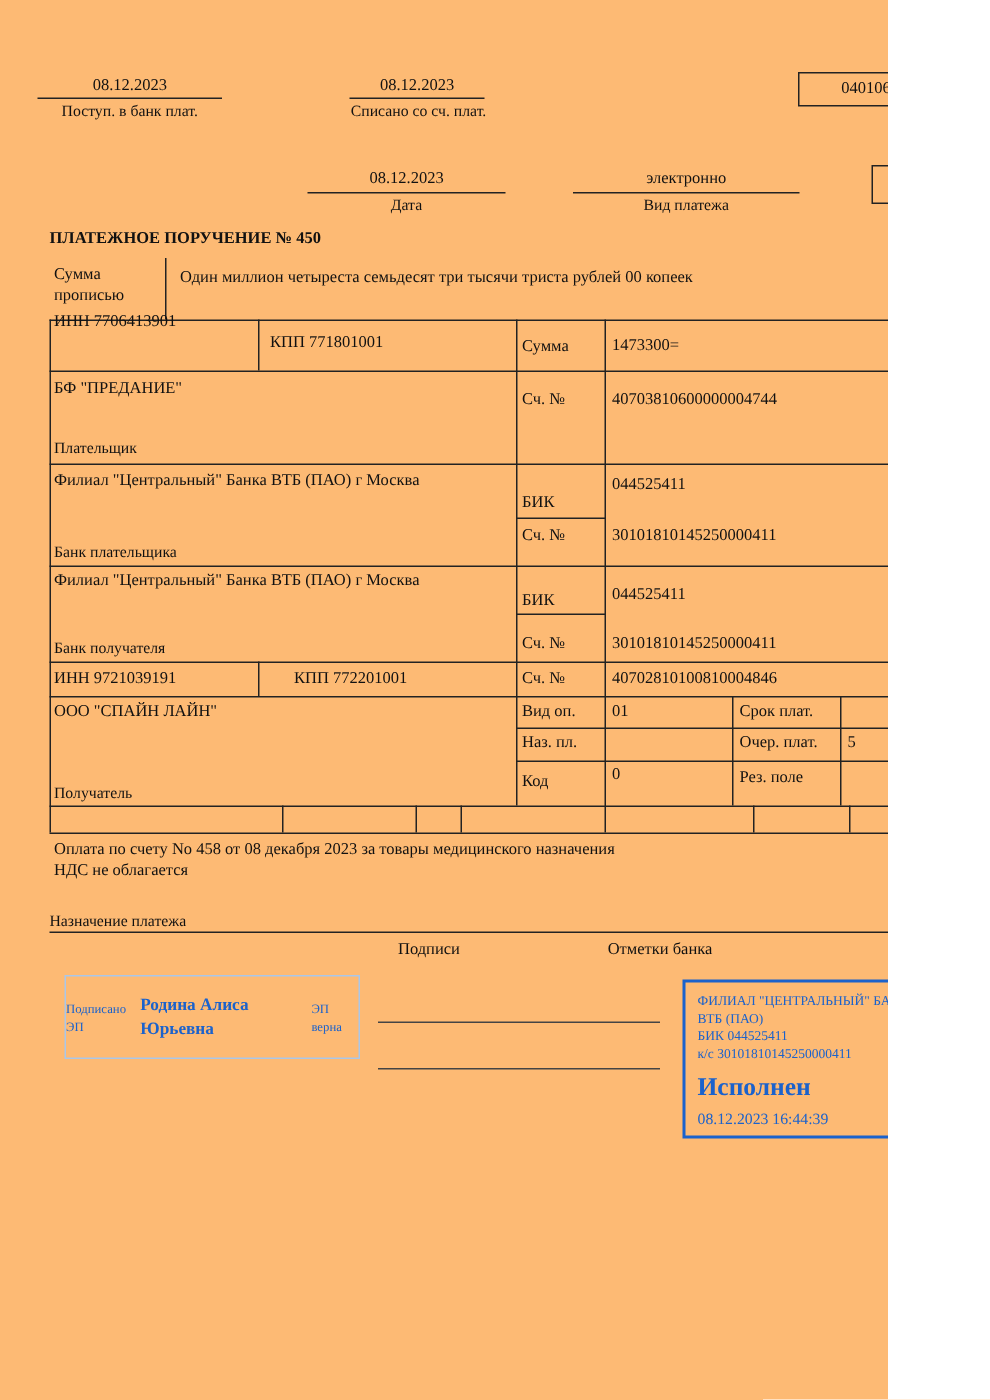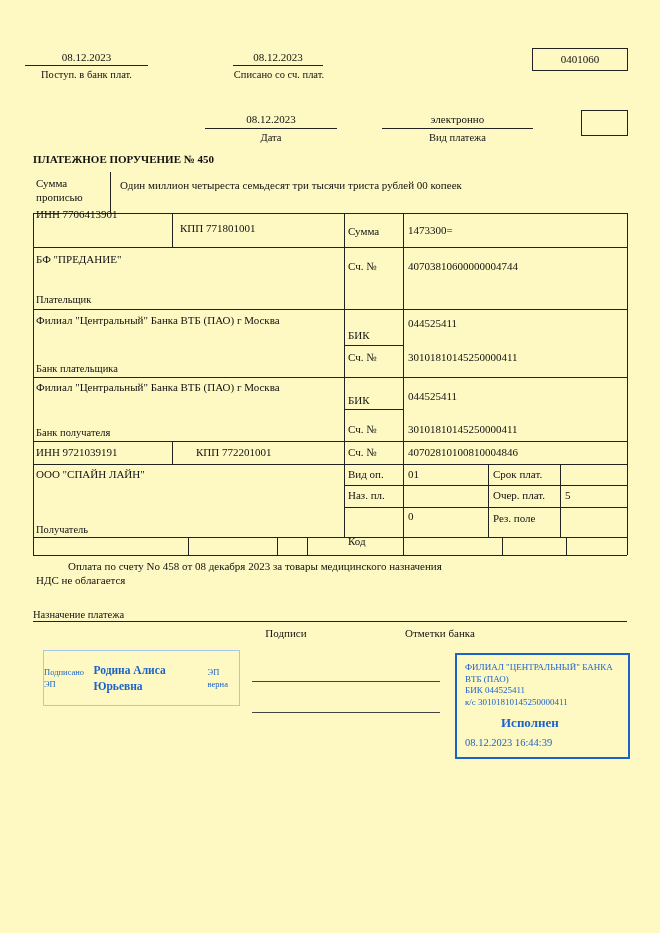--- a/index.html
+++ b/index.html
@@ -1,33 +1,33 @@
 <!DOCTYPE html>
 <html style="--stamp-blue: #1b62cc; --ep-border: #a9c7ea;"><head>
 <meta charset="utf-8">
 <style>
   html,body{margin:0;padding:0;background:#fff;}
-  .page{position:relative;width:660px;height:933px;background:#fef9c3;
+  .page{position:relative;width:592px;height:933px;background:#fdba74;
         font-family:"Liberation Serif","DejaVu Serif",serif;color:#111;overflow:hidden;}
   .txt{position:absolute;font-size:11px;line-height:13px;white-space:nowrap;}
   .sm{font-size:10.5px;}
   .b{font-weight:bold;}
   .ctr{text-align:center;}
   .hl{position:absolute;height:1px;background:#222;}
   .vl{position:absolute;width:1px;background:#222;}
   .box{position:absolute;border:1px solid #222;box-sizing:border-box;}
   .blue{color:var(--stamp-blue);}
   .ep-box{position:absolute;box-sizing:border-box;border:1px solid var(--ep-border);
           display:flex;align-items:center;justify-content:center;}
   .ep-box .ep-small{font-size:8.5px;line-height:12px;}
   .ep-box .ep-name{font-size:11.5px;line-height:16px;font-weight:bold;}
   .stamp{position:absolute;box-sizing:border-box;border:2px solid var(--stamp-blue);
          padding:7px 8px;}
   .stamp .s-line{font-size:9px;line-height:11.5px;white-space:nowrap;}
-  .stamp .s-status{font-size:13px;font-weight:bold;margin-top:7px;margin-left:36px;}
+  .stamp .s-status{font-size:17px;font-weight:bold;margin-top:7px;}
   .stamp .s-dt{font-size:10.5px;margin-top:6px;}
   .wrap{white-space:normal;}
 </style>
 </head>
 <body>
 
 <div class="page">
 
   <div class="txt ctr" style="left:25px;top:51px;width:123px;">08.12.2023</div>
   <div class="hl" style="left:25px;top:65px;width:123px;"></div>
@@ -111,26 +111,26 @@
   <div class="txt" style="left:348px;top:446px;">Сч. №</div>
   <div class="txt" style="left:408px;top:446px;">40702810100810004846</div>
   <div class="txt" style="left:36px;top:468px;">ООО "СПАЙН ЛАЙН"</div>
 
   <div class="txt" style="left:348px;top:468px;">Вид оп.</div>
   <div class="txt" style="left:408px;top:468px;">01</div>
   <div class="txt" style="left:493px;top:468px;">Срок плат.</div>
   <div class="txt" style="left:348px;top:489px;">Наз. пл.</div>
   <div class="txt" style="left:493px;top:489px;">Очер. плат.</div>
   <div class="txt" style="left:565px;top:489px;">5</div>
-  <div class="txt" style="left:348px;top:515px;margin-top:20px;">Код</div>
+  <div class="txt" style="left:348px;top:515px;">Код</div>
   <div class="txt" style="left:408px;top:510px;">0</div>
   <div class="txt" style="left:493px;top:512px;">Рез. поле</div>
   <div class="txt sm" style="left:36px;top:523px;">Получатель</div>
 
-  <div class="txt" style="left:36px;top:560px;margin-left:32px;">Оплата по счету No 458 от 08 декабря 2023 за товары медицинского назначения</div>
+  <div class="txt" style="left:36px;top:560px;">Оплата по счету No 458 от 08 декабря 2023 за товары медицинского назначения</div>
   <div class="txt" style="left:36px;top:574px;">НДС не облагается</div>
   <div class="txt sm" style="left:33px;top:608px;">Назначение платежа</div>
   <div class="hl" style="left:33px;top:621px;width:594px;"></div>
 
   <div class="txt ctr" style="left:246px;top:627px;width:80px;">Подписи</div>
   <div class="txt ctr" style="left:385px;top:627px;width:110px;">Отметки банка</div>
 
   <div class="ep-box blue" style="left:43px;top:650px;width:197px;height:56px;">
     <div class="ep-small">Подписано ЭП</div>
     <div class="ep-name">Родина Алиса Юрьевна</div>

